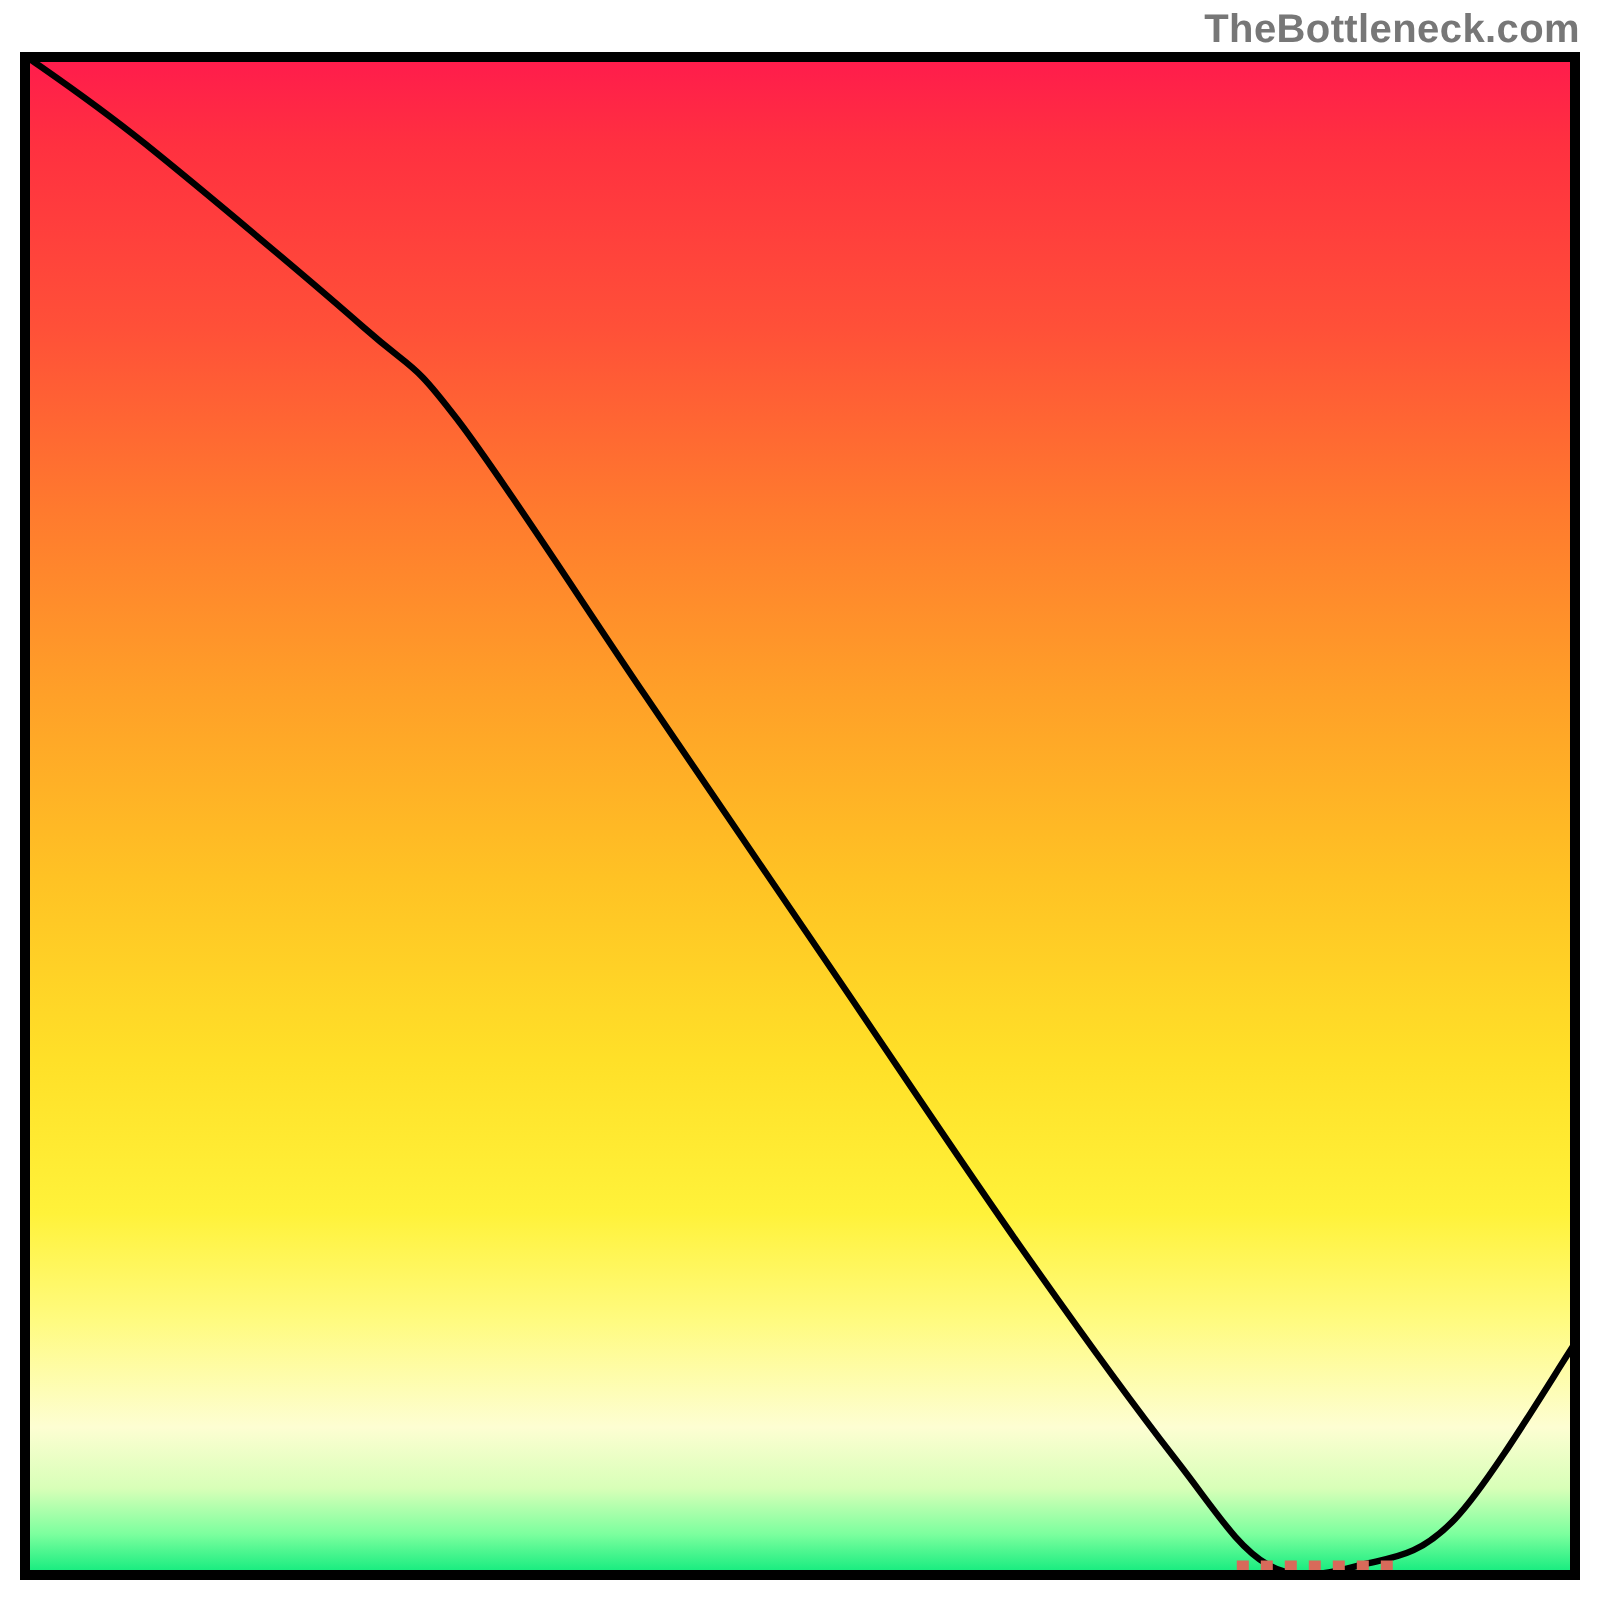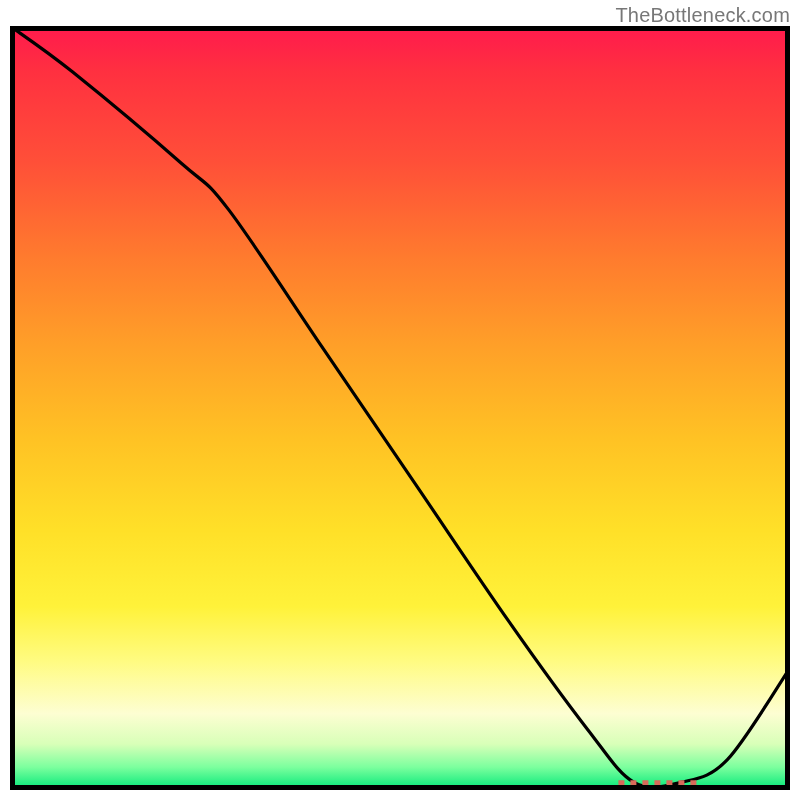--- a/index.html
+++ b/index.html
@@ -9,21 +9,21 @@
     height: 800px;
     background: #ffffff;
     font-family: Arial, Helvetica, sans-serif;
     overflow: hidden;
   }
   .watermark {
     position: absolute;
     top: 4px;
     right: 10px;
     font-size: 20px;
-    font-weight: normal;
+    font-weight: bold;
     color: #777777;
     letter-spacing: 0.2px;
     z-index: 5;
   }
   .frame {
     position: absolute;
     top: 26px;
     left: 10px;
     width: 780px;
     height: 764px;

